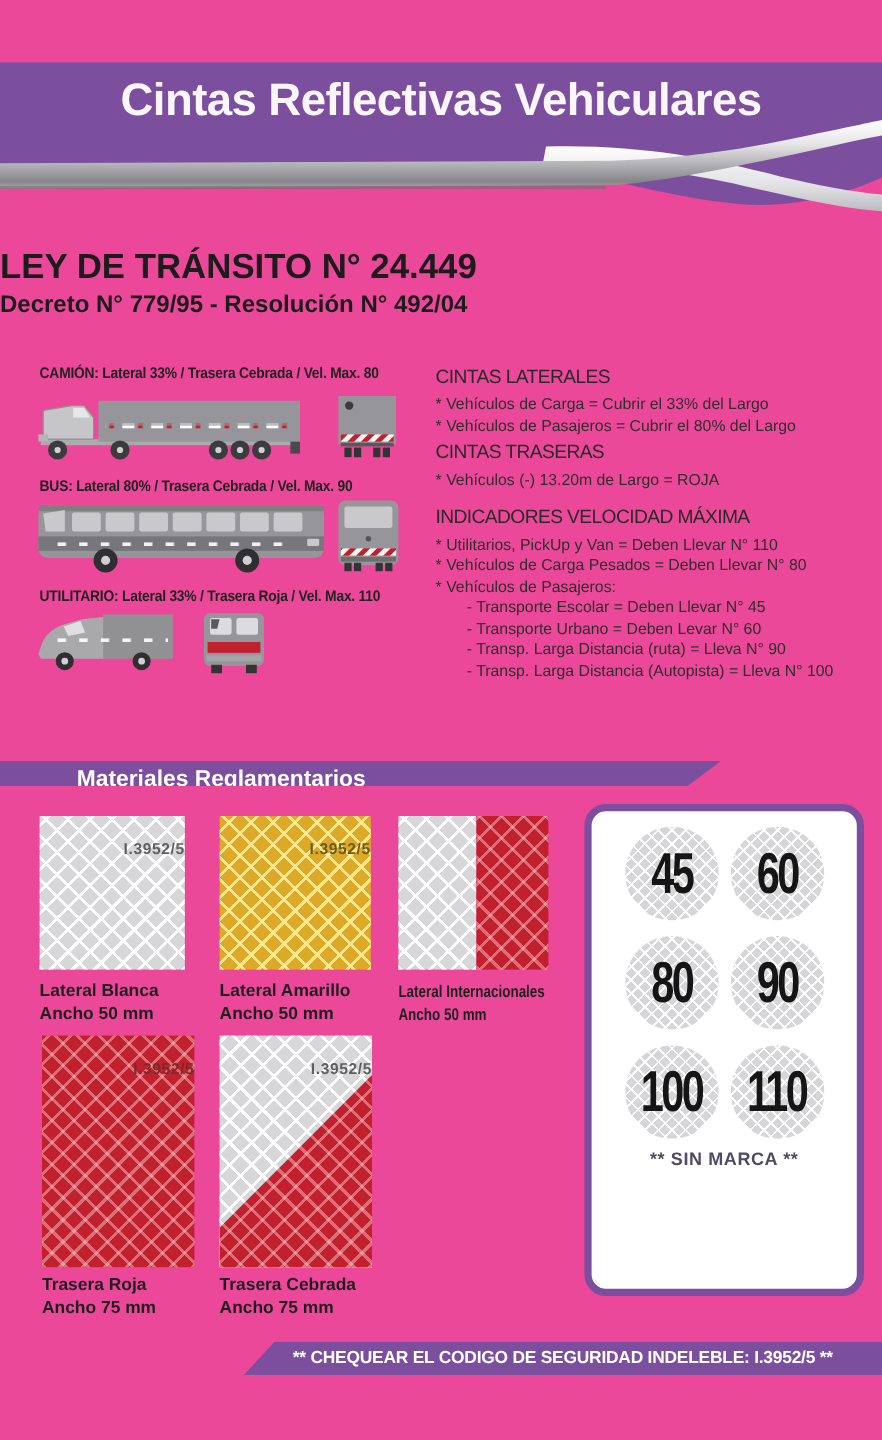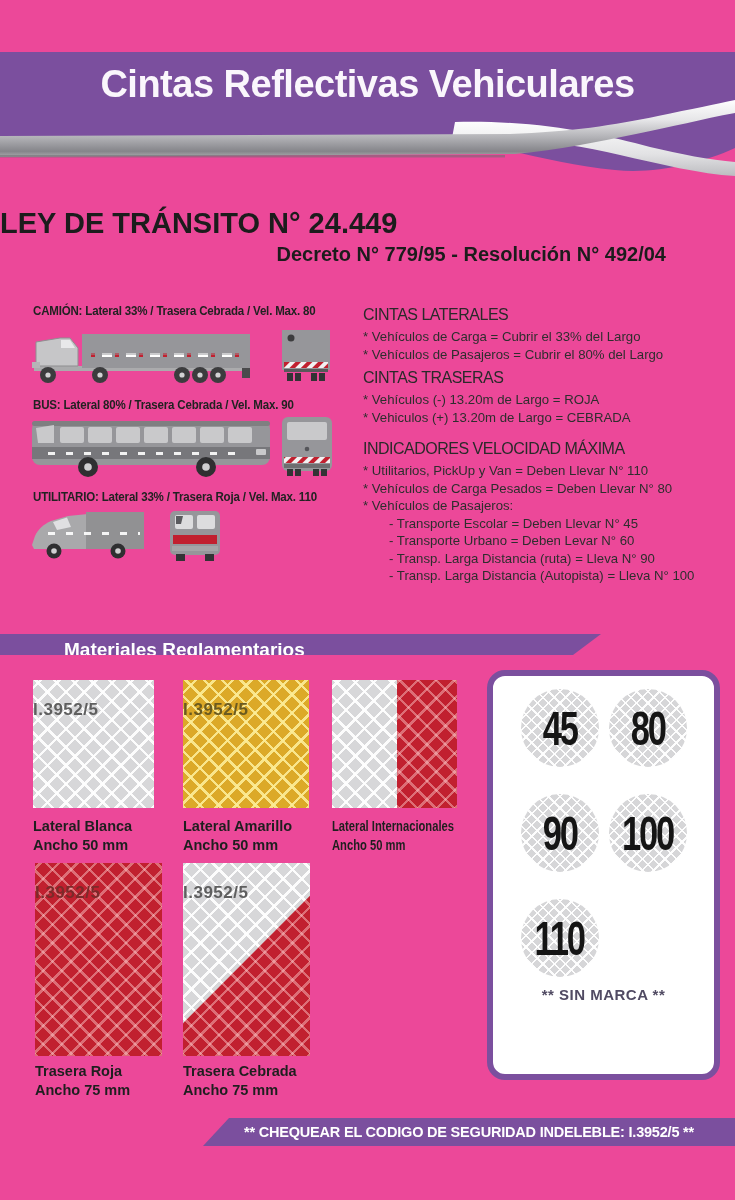--- a/index.html
+++ b/index.html
@@ -8,21 +8,21 @@
 
   
   .header-band{position:absolute;left:0;top:52px;width:735px;height:50px;background:#7B4F9E;}
   .ribbon{position:absolute;left:0;top:100px;width:735px;height:95px;}
   .header-title{position:absolute;left:0;top:63px;width:735px;text-align:center;
     color:#FAF6FC;font-size:38px;font-weight:bold;letter-spacing:-0.5px;z-index:5;}
 
   
   .law-title{position:absolute;left:0;top:207px;width:735px;
     font-size:29px;font-weight:bold;color:#1c1c1c;}
-  .law-subtitle{position:absolute;left:0;top:243px;width:666px;text-align:right;
+  .law-subtitle{position:absolute;left:0;top:243px;width:666px;text-align:left;
     font-size:20px;font-weight:bold;color:#1c1c1c;}
 
   
   .veh-label{position:absolute;left:33px;font-size:12.8px;font-weight:bold;color:#222;
     white-space:nowrap;transform:scaleX(0.9);transform-origin:left;letter-spacing:-0.2px;}
   .veh{position:absolute;left:30px;}
 
   
   .right-col{position:absolute;left:363px;top:306px;width:372px;}
   .rc-head{font-size:16px;font-weight:400;color:#2a2a2a;letter-spacing:-0.5px;
@@ -40,34 +40,34 @@
 
   
   .lat{background-image:
     repeating-linear-gradient(45deg,var(--ln) 0px,var(--ln) 2.5px,rgba(0,0,0,0) 2.5px,rgba(0,0,0,0) 13px),
     repeating-linear-gradient(-45deg,var(--ln) 0px,var(--ln) 2.5px,rgba(0,0,0,0) 2.5px,rgba(0,0,0,0) 13px);}
   .pat-silver{--ln:rgba(255,255,255,.92);background-color:#D7D7D9;}
   .pat-yellow{--ln:rgba(252,236,150,.9);background-color:#DCA928;}
   .pat-red{--ln:rgba(255,205,205,.45);background-color:#C1202F;}
 
   .swatch{position:absolute;}
-  .swatch .code{position:absolute;top:20px;left:0;right:0;text-align:left;
-    font-size:17px;font-weight:bold;color:#5f5f5f;letter-spacing:.5px;}
+  .swatch .code{position:absolute;top:20px;left:0;right:0;text-align:right;
+    font-size:13px;font-weight:bold;color:#5f5f5f;letter-spacing:.5px;}
   .half{position:absolute;top:0;bottom:0;}
   .diag{position:absolute;inset:0;clip-path:polygon(0 83%,100% 17%,100% 100%,0 100%);}
   .mat-label{position:absolute;font-size:14.5px;font-weight:bold;color:#1f1f1f;
     line-height:19px;white-space:nowrap;}
   .mat-label.tight{font-size:14px;transform:scaleX(0.8);transform-origin:left;}
 
   
   .law-box{position:absolute;left:487px;top:670px;width:233px;height:410px;box-sizing:border-box;
     border:6px solid #7B4F9E;border-radius:18px;background:#fff;text-align:center;}
   .law-box .warn{margin-top:15px;font-size:13.2px;font-weight:bold;color:#514B63;
     line-height:19px;letter-spacing:-0.2px;}
-  .disc-grid{display:grid;grid-template-columns:repeat(2,78px);gap:27px 10px;
+  .disc-grid{display:grid;grid-template-columns:repeat(2,78px);gap:13px 10px;
     justify-content:center;margin-top:13px;}
   .disc{width:78px;height:78px;border-radius:50%;
     background-color:#D6D6D8;
     background-image:
       repeating-linear-gradient(45deg,rgba(255,255,255,.95) 0 1.6px,rgba(0,0,0,0) 1.6px 8px),
       repeating-linear-gradient(-45deg,rgba(255,255,255,.95) 0 1.6px,rgba(0,0,0,0) 1.6px 8px);
     display:flex;align-items:center;justify-content:center;}
   .disc span{font-size:48px;font-weight:bold;color:#151515;letter-spacing:-3px;
     transform:scaleX(0.72);}
   .sin-marca{margin-top:9px;font-size:15px;font-weight:bold;color:#514B63;letter-spacing:.5px;}
@@ -216,21 +216,20 @@
 
   <div class="right-col">
     <div class="rc-section s1">
       <div class="rc-head">CINTAS LATERALES</div>
       <div class="rc-item">* Vehículos de Carga = Cubrir el 33% del Largo</div>
       <div class="rc-item">* Vehículos de Pasajeros = Cubrir el 80% del Largo</div>
     </div>
     <div class="rc-section s2">
       <div class="rc-head">CINTAS TRASERAS</div>
       <div class="rc-item">* Vehículos (-) 13.20m de Largo = ROJA</div>
-      <div class="rc-item">* Vehiculos (+) 13.20m de Largo = CEBRADA</div>
     </div>
     <div class="rc-section s3">
       <div class="rc-head">INDICADORES VELOCIDAD MÁXIMA</div>
       <div class="rc-item">* Utilitarios, PickUp y Van = Deben Llevar N° 110</div>
       <div class="rc-item">* Vehículos de Carga Pesados = Deben Llevar N° 80</div>
       <div class="rc-item">* Vehículos de Pasajeros:</div>
       <div class="rc-item indent">- Transporte Escolar = Deben Llevar N° 45</div>
       <div class="rc-item indent">- Transporte Urbano = Deben Levar N° 60</div>
       <div class="rc-item indent">- Transp. Larga Distancia (ruta) = Lleva N° 90</div>
       <div class="rc-item indent">- Transp. Larga Distancia (Autopista) = Lleva N° 100</div>
@@ -281,20 +280,23 @@
     <div>Trasera Cebrada</div>
     <div>Ancho 75 mm</div>
   </div>
 
   <div class="law-box">
     <div class="disc-grid">
       <div class="disc">
           <span>45</span>
         </div>
       <div class="disc">
+          <span>60</span>
+        </div>
+      <div class="disc">
           <span>80</span>
         </div>
       <div class="disc">
           <span>90</span>
         </div>
       <div class="disc">
           <span>100</span>
         </div>
       <div class="disc">
           <span>110</span>

